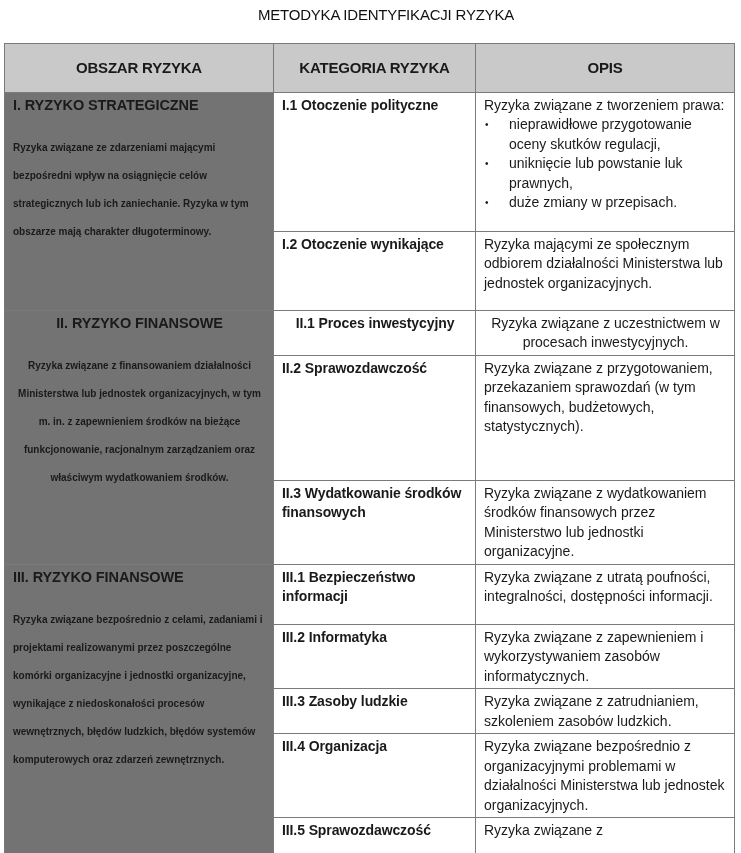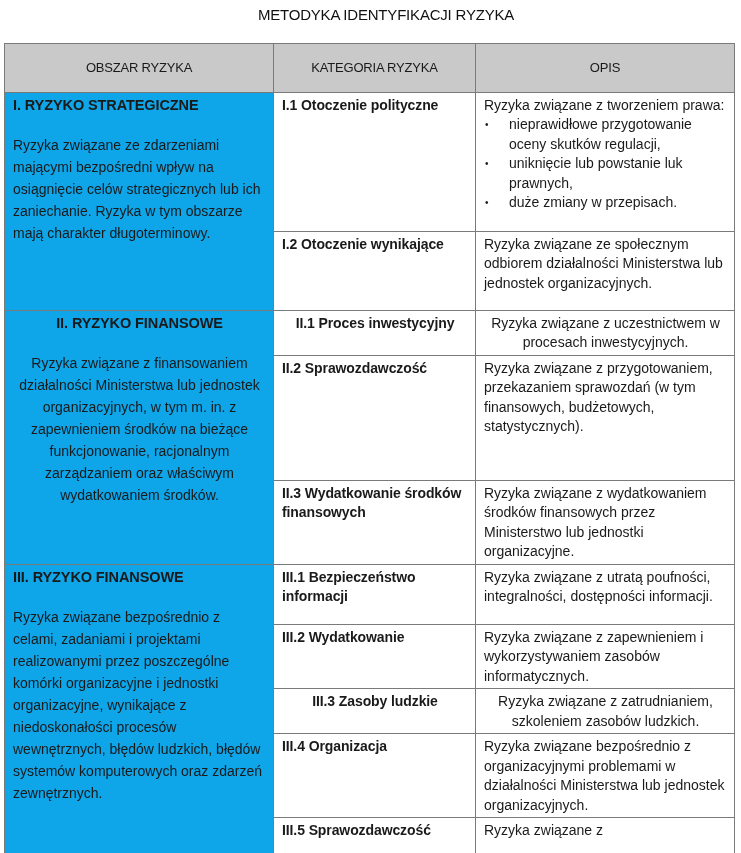--- a/index.html
+++ b/index.html
@@ -39,45 +39,46 @@
       line-height: 19.5px;
     }
     table.risk-table td, table.risk-table th {
       border: 1.5px solid #7a7a7a;
       vertical-align: top;
       padding: 3px 7px 2px 8px;
       box-sizing: border-box;
     }
     table.risk-table th {
       background: #c9c9c9;
-      font-weight: normal;
-      font-size: 13px;
+      font-weight: bold;
+      font-size: 15px;
       text-align: center;
       vertical-align: middle;
       height: 29px;
       padding: 14px;
       letter-spacing: -0.2px;
     }
     col.c1 { width: 269px; }
     col.c2 { width: 202px; }
     col.c3 { width: 259px; }
 
     td.area-cell {
-      background: #0ea5e9;
+      background: #737373;
       padding: 4px 8px 4px 9px;
     }
     .area-title {
       font-weight: bold;
       font-size: 14.5px;
       letter-spacing: -0.1px;
       margin-bottom: 19px;
     }
     .area-desc {
-      font-size: 14px;
-      line-height: 22px;
+      font-size: 10px;
+      line-height: 28px;
+      font-weight: bold;
     }
     td.cat-cell {
       font-weight: bold;
       padding-left: 7px;
       letter-spacing: -0.1px;
       margin-top: 48px;
     }
     td.desc-cell {
       padding-left: 8px;
       padding-right: 4px;
@@ -129,21 +130,21 @@
         <div>Ryzyka związane z tworzeniem prawa:</div>
         <ul class="bullets">
           <li>nieprawidłowe przygotowanie oceny skutków regulacji,</li>
           <li>uniknięcie lub powstanie luk prawnych,</li>
           <li>duże zmiany w przepisach.</li>
         </ul>
       </td>
     </tr>
     <tr style="height:79px;">
       <td class="cat-cell">I.2 Otoczenie wynikające</td>
-      <td class="desc-cell">Ryzyka związane ze społecznym odbiorem działalności Ministerstwa lub jednostek organizacyjnych.</td>
+      <td class="desc-cell">Ryzyka mającymi ze społecznym odbiorem działalności Ministerstwa lub jednostek organizacyjnych.</td>
     </tr>
 
     <tr style="height:43px;text-align:center;">
       <td class="area-cell" rowspan="3">
         <div class="area-title">II. RYZYKO FINANSOWE</div>
         <div class="area-desc">Ryzyka związane z finansowaniem działalności Ministerstwa lub jednostek organizacyjnych, w tym m. in. z zapewnieniem środków na bieżące funkcjonowanie, racjonalnym zarządzaniem oraz właściwym wydatkowaniem środków.</div>
       </td>
       <td class="cat-cell">II.1 Proces inwestycyjny</td>
       <td class="desc-cell">Ryzyka związane z uczestnictwem w procesach inwestycyjnych.</td>
     </tr>
@@ -158,24 +159,24 @@
 
     <tr style="height:60px;">
       <td class="area-cell" rowspan="5">
         <div class="area-title">III. RYZYKO FINANSOWE</div>
         <div class="area-desc">Ryzyka związane bezpośrednio z celami, zadaniami i projektami realizowanymi przez poszczególne komórki organizacyjne i jednostki organizacyjne, wynikające z niedoskonałości procesów wewnętrznych, błędów ludzkich, błędów systemów komputerowych oraz zdarzeń zewnętrznych.</div>
       </td>
       <td class="cat-cell">III.1 Bezpieczeństwo informacji</td>
       <td class="desc-cell">Ryzyka związane z utratą poufności, integralności, dostępności informacji.</td>
     </tr>
     <tr style="height:60px;">
-      <td class="cat-cell">III.2 Wydatkowanie</td>
+      <td class="cat-cell">III.2 Informatyka</td>
       <td class="desc-cell">Ryzyka związane z zapewnieniem i wykorzystywaniem zasobów informatycznych.</td>
     </tr>
-    <tr style="height:42px;text-align:center;">
+    <tr style="height:42px;">
       <td class="cat-cell">III.3 Zasoby ludzkie</td>
       <td class="desc-cell">Ryzyka związane z zatrudnianiem, szkoleniem zasobów ludzkich.</td>
     </tr>
     <tr style="height:78px;padding-left:8px;">
       <td class="cat-cell">III.4 Organizacja</td>
       <td class="desc-cell">Ryzyka związane bezpośrednio z organizacyjnymi problemami w działalności Ministerstwa lub jednostek organizacyjnych.</td>
     </tr>
     <tr style="height:68px;">
       <td class="cat-cell">III.5 Sprawozdawczość</td>
       <td class="desc-cell">Ryzyka związane z</td>

